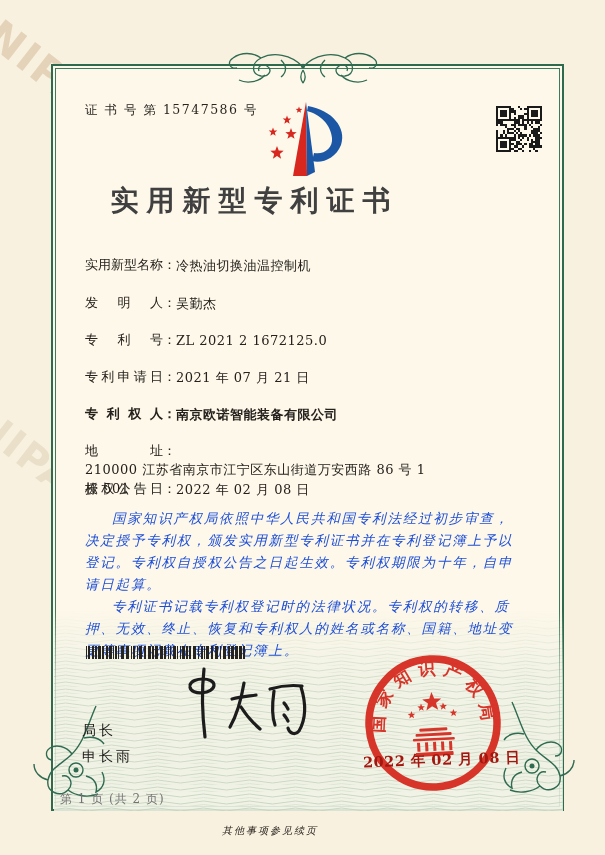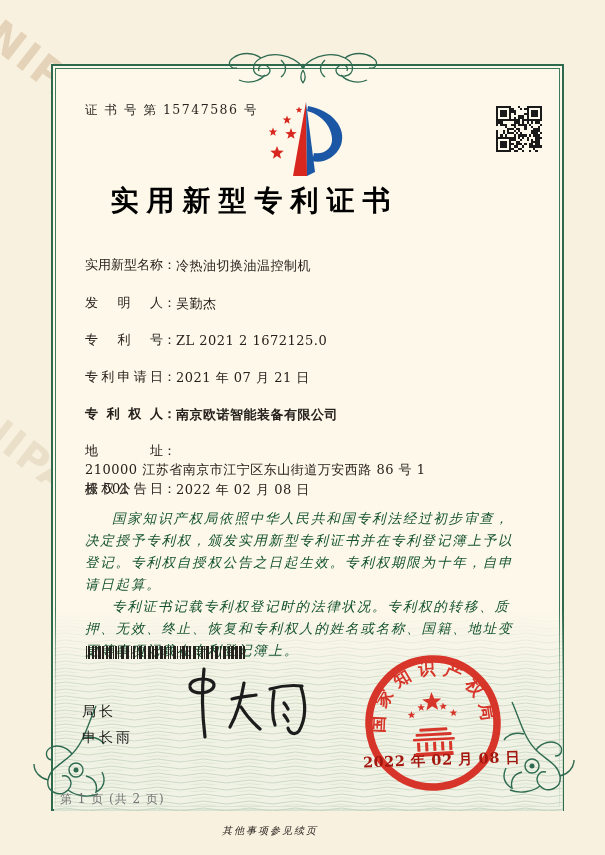--- a/index.html
+++ b/index.html
@@ -20,36 +20,36 @@
   }
   .frame-inner{
     position:absolute; left:2px; top:2px; right:2px; bottom:2px;
     border:1px solid #3c7a5c;
   }
   .cert-no{ position:absolute; left:85px; top:102px; font-size:12.5px; letter-spacing:1.5px; color:#2a2520;}
   .logo{ position:absolute; left:262px; top:98px; }
   .qr{ position:absolute; left:494px; top:106px; }
   .title{
     position:absolute; left:51px; top:182px; width:407px; text-align:center;
-    font-size:28px; font-weight:600; letter-spacing:8px; color:#000000;
+    font-size:28px; font-weight:600; letter-spacing:8px; color:#404040;
   }
   .fields{ position:absolute; left:85px; top:255px; width:437px; font-size:13px; }
   .frow{ position:absolute; left:0; }
   .f-label{ display:inline-block; width:78px; text-align:justify; text-align-last:justify; vertical-align:top;}
   .f-colon{ display:inline-block; vertical-align:top; }
   .f-value{ display:inline-block; vertical-align:top; letter-spacing:0.5px; max-width:352px; line-height:19px;}
   .pair2{ position:absolute; left:243px; top:0; white-space:nowrap;}
   .paras{
     position:absolute; left:85px; top:507px; width:440px;
-    font-size:13.5px; font-style:italic; letter-spacing:1.8px; line-height:22px; color:#14532d;
+    font-size:13.5px; font-style:italic; letter-spacing:1.8px; line-height:22px; color:#1d4ed8;
   }
   .paras p{ margin:0; text-indent:2em; }
   .band{ position:absolute; left:54px; top:610px; }
   .barcode{ position:absolute; left:86px; top:646px; }
-  .officer{ position:absolute; left:82px; top:698px; font-size:14px; letter-spacing:3px; line-height:26px; color:#21201d;}
+  .officer{ position:absolute; left:82px; top:717px; font-size:14px; letter-spacing:3px; line-height:26px; color:#21201d;}
   .signature{ position:absolute; left:178px; top:665px; }
   .seal{ position:absolute; left:362px; top:652px; transform:rotate(-3deg); }
   .seal-date{
     position:absolute; left:363px; top:751px; width:140px; text-align:center;
     font-size:14.5px; font-weight:600; color:#a3170e; transform:rotate(-2deg);
     letter-spacing:0.5px; white-space:nowrap;
   }
   .page-num{ position:absolute; left:60px; top:791px; width:460px; text-align:left; font-size:12px; letter-spacing:1px; color:#737373;}
   .next-note{ position:absolute; left:150px; top:824px; width:240px; text-align:center; font-size:10px; font-style:italic; letter-spacing:2px; color:#2a2520;}
 </style>

